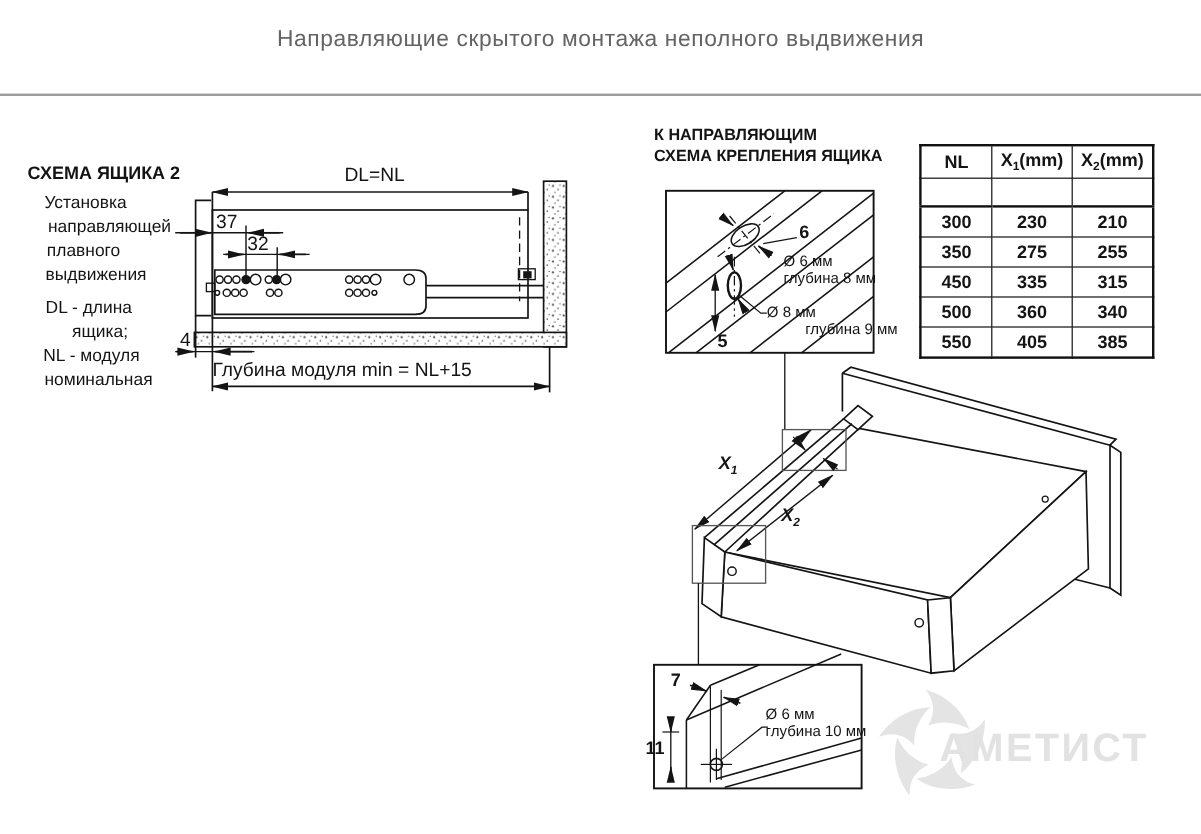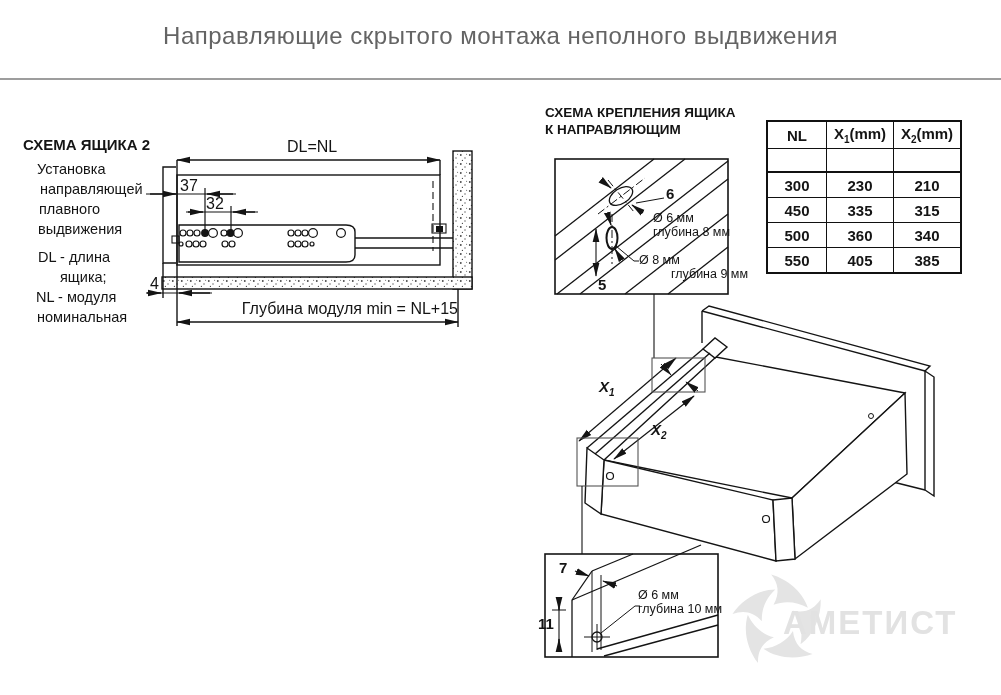--- a/index.html
+++ b/index.html
@@ -1,26 +1,26 @@
 <!DOCTYPE html>
 <html><head>
 <meta charset="utf-8">
 <style>
   html,body{margin:0;padding:0;background:#fff;}
   #stage{position:relative;width:1001px;height:695px;background:#fff;overflow:hidden;
          font-family:"Liberation Sans",sans-serif;color:#141414;}
   .abs{position:absolute;}
-  .title{top:22px;left:0;width:100%;text-align:center;font-size:24px;color:#646464;letter-spacing:.5px;}
+  .title{top:22px;left:0;width:100%;text-align:center;font-size:19px;color:#646464;letter-spacing:.5px;}
   .divider{top:78px;left:0;width:1001px;height:2px;background:#9d9d9d;}
   .h-left{left:23px;top:136px;font-size:15px;font-weight:bold;}
   .lp{font-size:14.5px;}
   .dim{font-size:16px;}
   .dimb{font-size:15px;font-weight:bold;}
   .sm{font-size:12.5px;line-height:13px;white-space:nowrap;}
-  .depth{left:177px;top:300px;width:281px;text-align:right;font-size:16px;}
+  .depth{left:177px;top:300px;width:281px;text-align:left;font-size:16px;}
   .mh{left:545px;top:104px;font-size:13.5px;font-weight:bold;line-height:17px;white-space:nowrap;}
   .xl{font-weight:bold;font-style:italic;font-size:15px;}
   sub{font-size:10px;}
   .tbl{position:absolute;left:766px;top:120px;border-collapse:collapse;border:2.5px solid #111;
        font-weight:bold;font-size:15px;table-layout:fixed;}
   .tbl th,.tbl td{border:1.5px solid #111;text-align:center;padding:0 4px;margin-left:15px;}
   .tbl .c1{width:50px;} .tbl .c2{width:58px;} .tbl .c3{width:58px;}
   .tbl .hrow th{height:26px;}
   .tbl .blank td{height:22px;border-bottom:2.5px solid #111;}
   .tbl .drow td{height:24px;}
@@ -197,22 +197,22 @@
   <div class="abs lp" style="left:36px;top:289px;">NL - модуля</div>
   <div class="abs lp" style="left:37px;top:309px;">номинальная</div>
 
   <div class="abs dim" style="left:287px;top:138px;text-align:center;">DL=NL</div>
   <div class="abs dim" style="left:180px;top:177px;">37</div>
   <div class="abs dim" style="left:206px;top:195px;">32</div>
   <div class="abs dim" style="left:150px;top:275px;">4</div>
   <div class="abs depth">Глубина модуля min = NL+15</div>
 
   <div class="abs mh">
+    <div>К НАПРАВЛЯЮЩИМ</div>
     <div>СХЕМА КРЕПЛЕНИЯ ЯЩИКА</div>
-    <div>К НАПРАВЛЯЮЩИМ</div>
   </div>
 
   <div class="abs dimb" style="left:666px;top:185px;">6</div>
   <div class="abs dimb" style="left:598px;top:276px;">5</div>
   <div class="abs sm" style="left:653px;top:212px;">Ø 6 мм</div>
   <div class="abs sm" style="left:653px;top:226px;">глубина 8 мм</div>
   <div class="abs sm" style="left:639px;top:254px;">Ø 8 мм</div>
   <div class="abs sm" style="left:639px;top:268px;padding-left:32px;">глубина 9 мм</div>
 
   <div class="abs xl" style="left:599px;top:378px;"><span>X</span><sub>1</sub></div>
@@ -234,20 +234,25 @@
         <td></td>
         <td></td>
         <td></td>
       </tr>
       <tr class="drow">
         <td>300</td>
         <td>230</td>
         <td>210</td>
       </tr>
       <tr class="drow">
+        <td>350</td>
+        <td>275</td>
+        <td>255</td>
+      </tr>
+      <tr class="drow">
         <td>450</td>
         <td>335</td>
         <td>315</td>
       </tr>
       <tr class="drow">
         <td>500</td>
         <td>360</td>
         <td>340</td>
       </tr>
       <tr class="drow">

